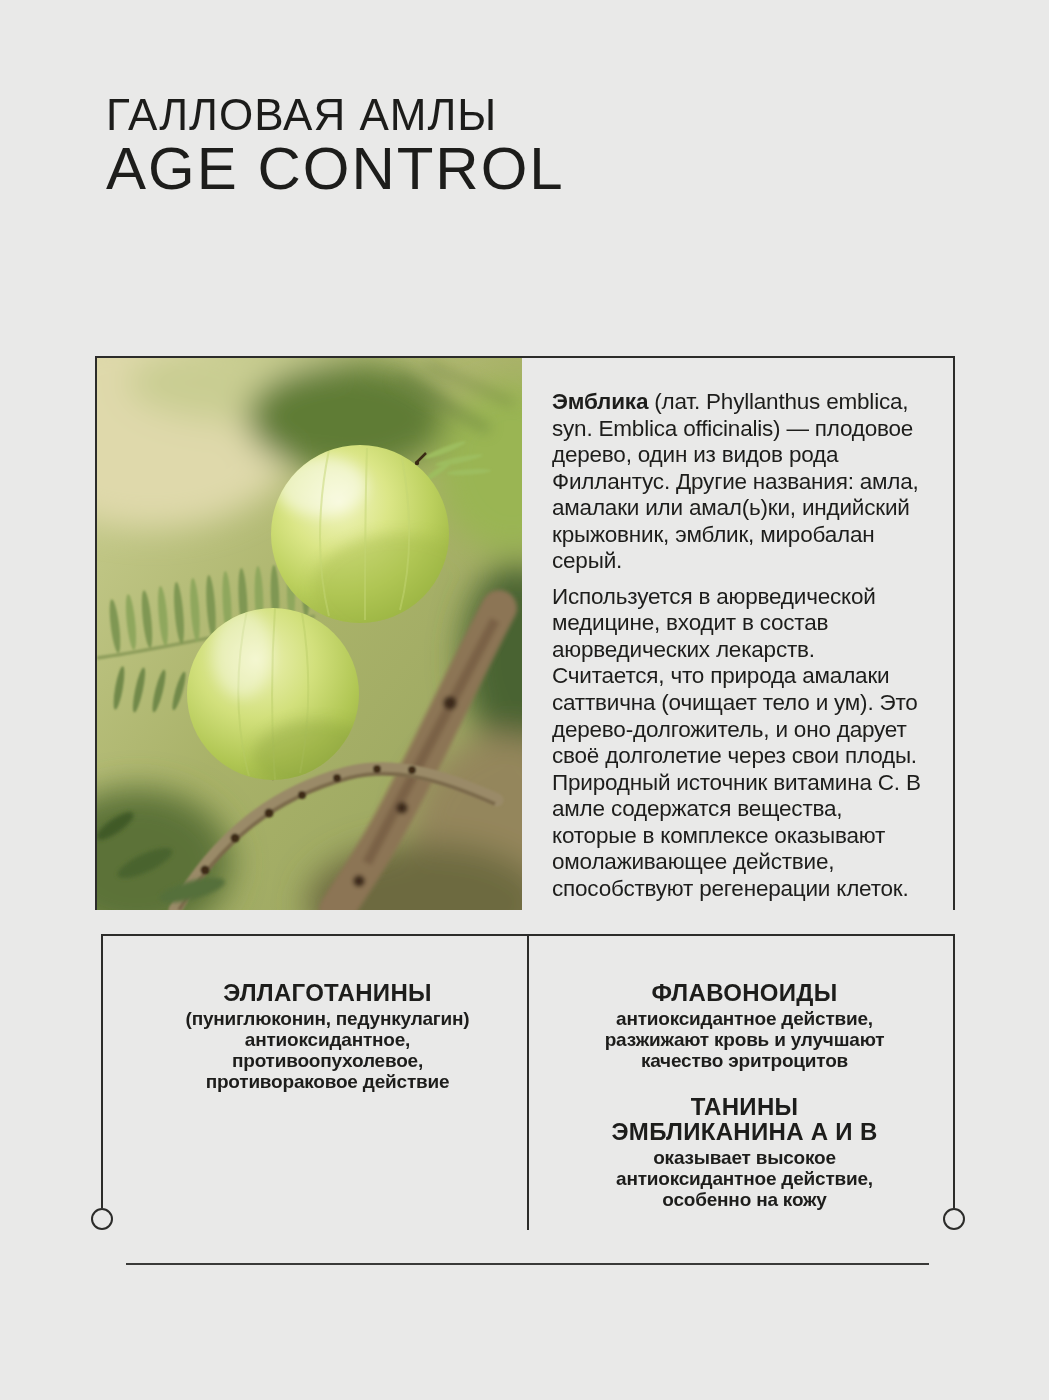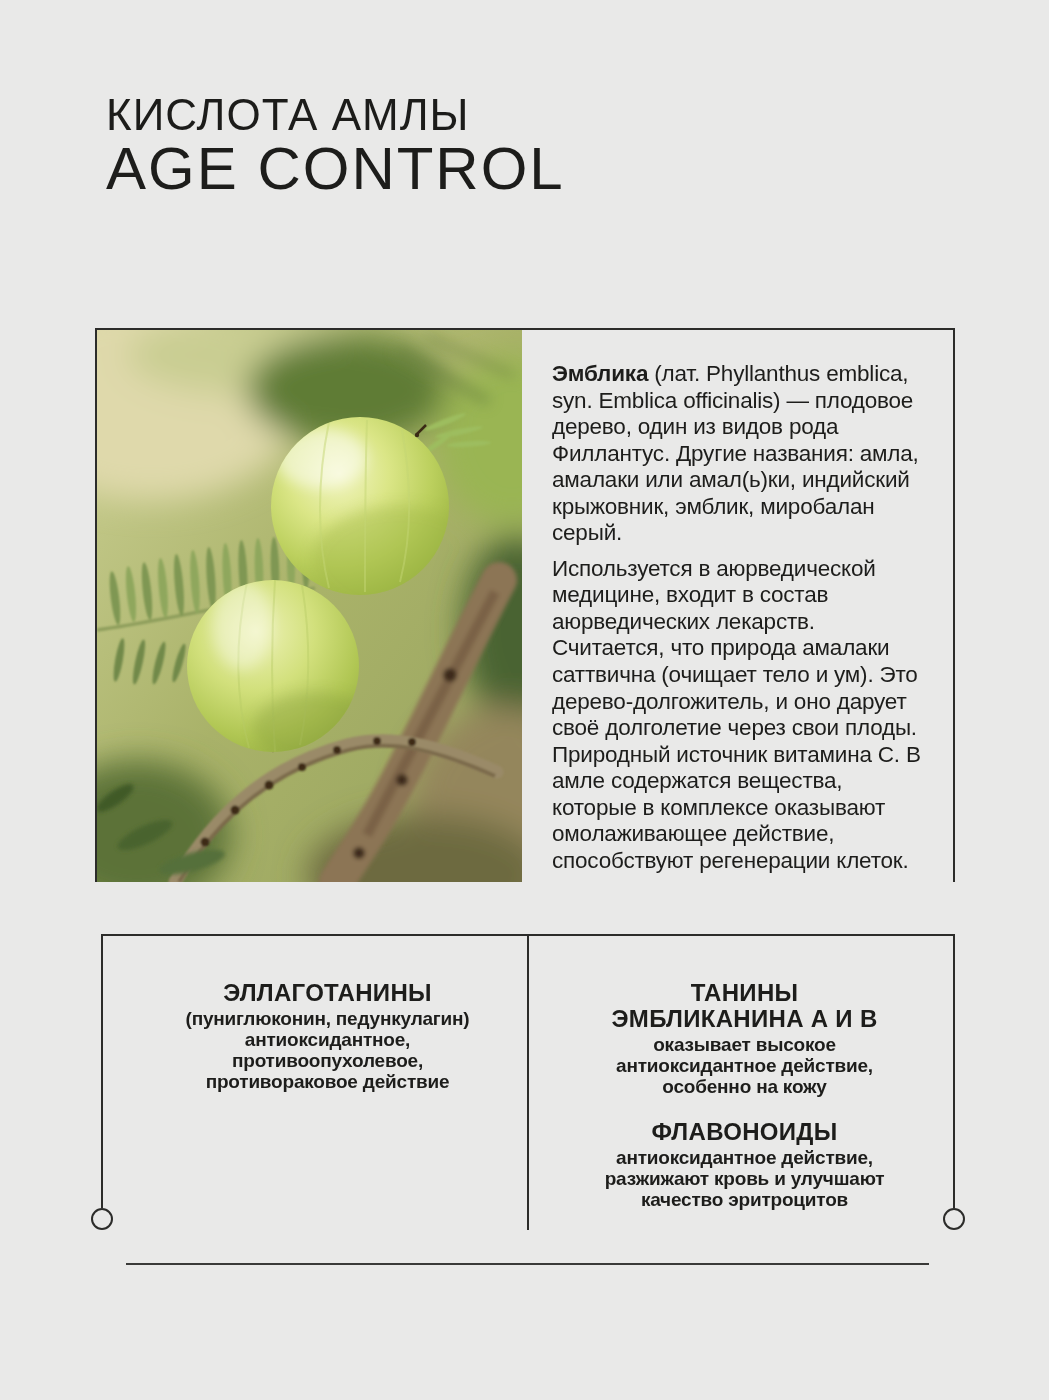--- a/index.html
+++ b/index.html
@@ -21,21 +21,21 @@
   .title-line1 {
     font-size: 90px; font-weight: 700; line-height: .95;
     margin-top: 8px; letter-spacing: 0px; white-space: nowrap;
   }
   .title-line2 {
     font-size: 60px; font-weight: 300; line-height: .95;
     margin-top: 2px; letter-spacing: 2px; white-space: nowrap;
   }
   
   .about {
-    position:absolute; left:95px; top:328px;
+    position:absolute; left:95px; top:356px;
     width:860px; height:554px;
     border:2px solid #2c2c2a; border-bottom:none;
     display:flex;
   }
   .about .photo { flex:0 0 425px; height:552px; }
   .about .photo svg { display:block; }
   .about-text {
     flex:1; padding:31px 22px 0 30px;
     font-size:22.5px; line-height:1.18; letter-spacing:-0.2px;
   }
@@ -77,21 +77,21 @@
     position:absolute; left:126px; top:1263px;
     width:803px; height:2px; background:#3a3a38;
   }
 </style>
 </head>
 <body>
 
 <div class="page">
 
   <div class="header">
-    <div class="subtitle">КИСЛОТА АМЛЫ</div>
+    <div class="subtitle">ГАЛЛОВАЯ АМЛЫ</div>
     <div class="title-line2">AGE CONTROL</div>
   </div>
 
   <div class="about">
     <div class="photo">
       <svg width="425" height="552" viewBox="0 0 425 552" xmlns="http://www.w3.org/2000/svg">
         <defs>
           <linearGradient id="bgG" x1="0" y1="0" x2="1" y2="1">
             <stop offset="0" stop-color="#ccd094"></stop>
             <stop offset="0.5" stop-color="#a9b269"></stop>
@@ -241,26 +241,26 @@
     <div class="comp-col">
       <div class="comp-block">
         <div class="comp-title">ЭЛЛАГОТАНИНЫ</div>
         <div class="comp-desc w300">(пуниглюконин, педункулагин) антиоксидантное, противоопухолевое, противораковое действие</div>
       </div>
       <div class="comp-block">
       </div>
     </div>
     <div class="comp-col">
       <div class="comp-block">
+        <div class="comp-title">ФЛАВОНОИДЫ</div>
+        <div class="comp-desc w300">антиоксидантное действие, разжижают кровь и улучшают качество эритроцитов</div>
+      </div>
+      <div class="comp-block">
         <div class="comp-title">ТАНИНЫ ЭМБЛИКАНИНА А И В</div>
         <div class="comp-desc w260">оказывает высокое антиоксидантное действие, особенно на кожу</div>
-      </div>
-      <div class="comp-block">
-        <div class="comp-title">ФЛАВОНОИДЫ</div>
-        <div class="comp-desc w300">антиоксидантное действие, разжижают кровь и улучшают качество эритроцитов</div>
       </div>
     </div>
   </div>
 
   <div class="col-divider"></div>
   <div class="pin pin-left"></div>
   <div class="pin pin-right"></div>
   <div class="bottom-rule"></div>
 
 </div>

